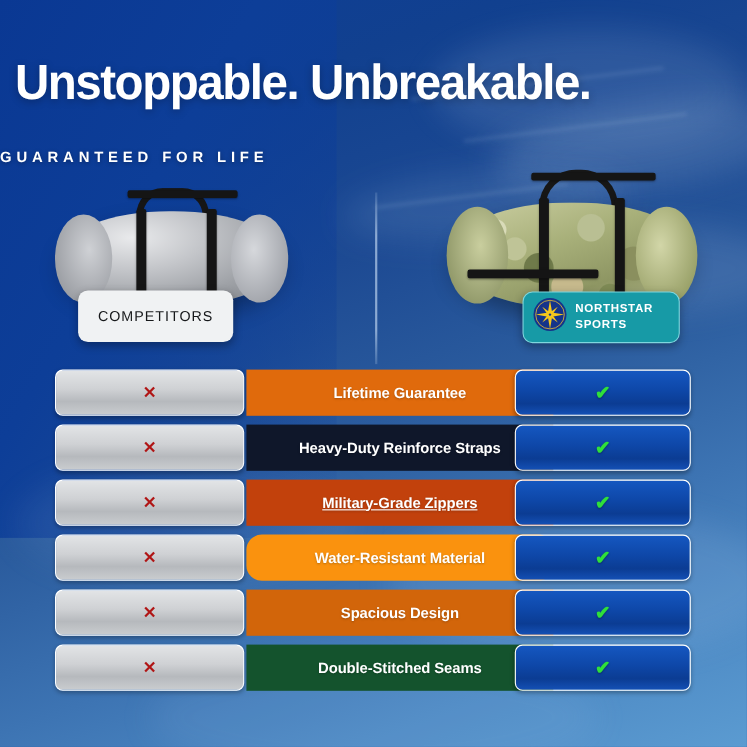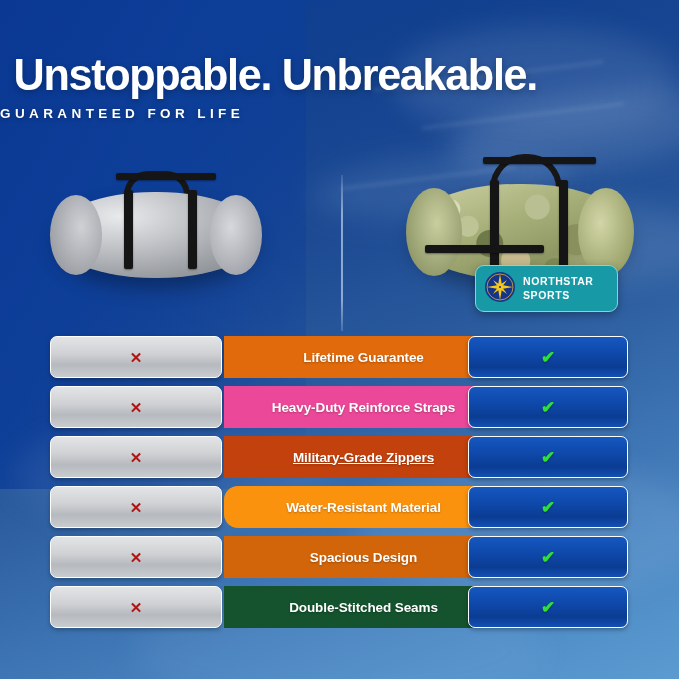--- a/index.html
+++ b/index.html
@@ -37,21 +37,21 @@
   .s3{ left:50%; top:26%; width:26%;}
 
   
   #header{ position:absolute; left:0; right:0; top:52px; }
   #title{
     color:#fff; font-size:45px; font-weight:bold; letter-spacing:-1.4px;
     line-height:1; text-shadow:0 2px 8px rgba(0,0,0,.28);
     transform:scaleX(.96);
   }
   #subtitle{
-    margin-top:9px; color:#fff; font-size:13.5px; font-weight:bold;
+    margin-top:38px; color:#fff; font-size:13.5px; font-weight:bold;
     letter-spacing:4.4px; text-shadow:0 1px 4px rgba(0,0,0,.35);
   }
 
   
   #products{ position:absolute; left:0; right:0; top:150px; height:185px; }
   #divider{
     position:absolute; left:341px; top:25px; width:2px; height:156px;
     background:linear-gradient(180deg, rgba(200,222,245,.15), rgba(205,225,248,.62) 25%, rgba(205,225,248,.62) 80%, rgba(200,222,245,.2));
   }
 
@@ -183,20 +183,21 @@
     <div class="handle" style="left:36%; top:-30px; width:72px; height:34px;"></div>
     <div class="bag-body"></div>
     <div class="bag-end e1"></div>
     <div class="bag-end e2"></div>
     <div class="strap" style="left:36%; top:-4px; width:9px; height:95%;"></div>
     <div class="strap" style="left:68%; top:-4px; width:9px; height:95%;"></div>
     <div class="strap" style="left:6%; top:64%; width:55%; height:8px;"></div>
     <div class="strap" style="left:33%; top:-27px; width:52%; height:7px;"></div>
   </div>
 
+  <div id="competitors-label">COMPETITORS</div>
 
   <div id="brand-label">
     <span>
       <svg width="32" height="32" viewBox="0 0 64 64">
         <circle cx="32" cy="32" r="30" fill="#15348a"></circle>
         <circle cx="32" cy="32" r="26" fill="none" stroke="#f2c230" stroke-width="1.4"></circle>
         <circle cx="32" cy="32" r="21" fill="#15348a"></circle>
         <g fill="#f7c81c">
           <polygon points="32,6 35.5,26 32,32 28.5,26"></polygon>
           <polygon points="32,58 35.5,38 32,32 28.5,38"></polygon>
@@ -228,21 +229,21 @@
       </div>
       <div class="cell-center" style="background: rgb(224, 106, 12);">Lifetime Guarantee</div>
       <div class="cell-right">
         <span class="mark-check">✔</span>
       </div>
     </div>
     <div class="row">
       <div class="cell-left">
         <span class="mark-x">✕</span>
       </div>
-      <div class="cell-center" style="background: #ec4899;">Heavy-Duty Reinforce Straps</div>
+      <div class="cell-center" style="background: #0f172a;">Heavy-Duty Reinforce Straps</div>
       <div class="cell-right">
         <span class="mark-check">✔</span>
       </div>
     </div>
     <div class="row">
       <div class="cell-left">
         <span class="mark-x">✕</span>
       </div>
       <div class="cell-center" style="background: #c2410c; text-decoration: underline;">Military-Grade Zippers</div>
       <div class="cell-right">

